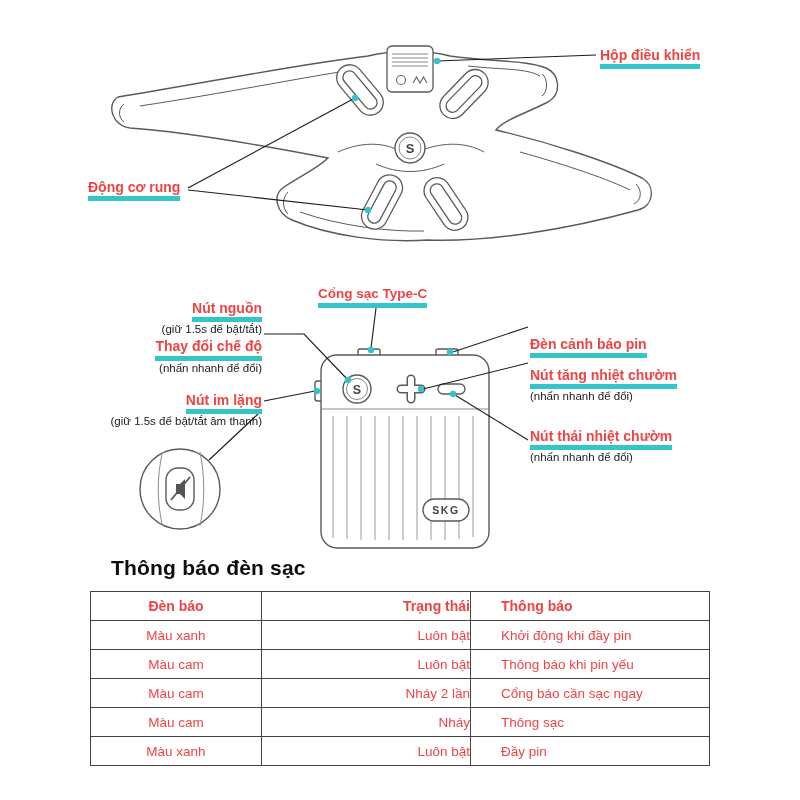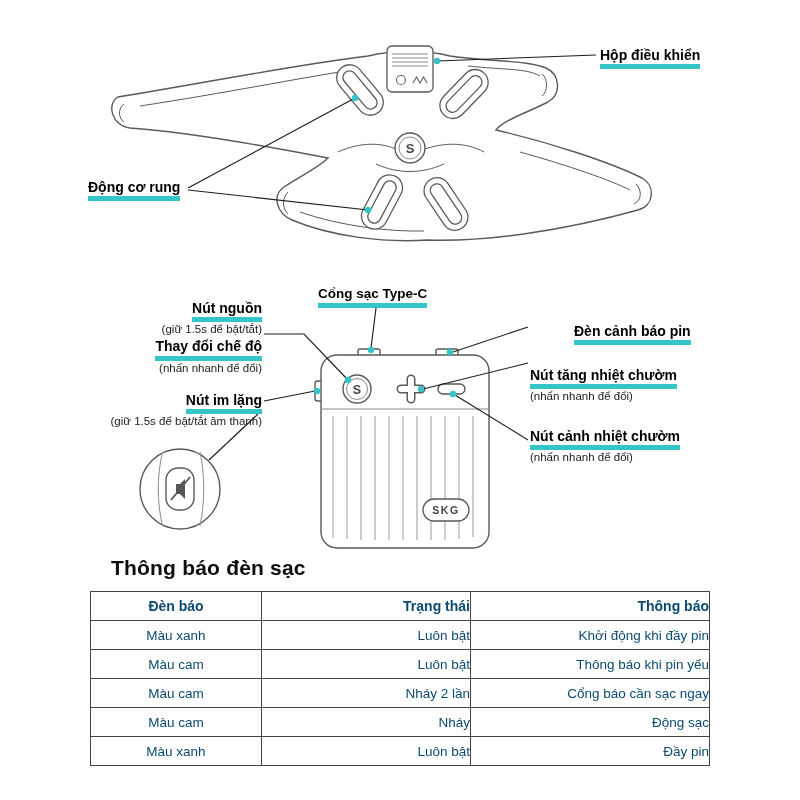--- a/index.html
+++ b/index.html
@@ -6,42 +6,42 @@
   #canvas {
     position: relative;
     width: 800px; height: 800px;
     background: #fff;
     font-family: "Liberation Sans", "DejaVu Sans", sans-serif;
     color: #1c1c1c;
     overflow: hidden;
   }
   #art { position:absolute; left:0; top:0; }
   .abs { position:absolute; }
-  .lbl { font-size:14px; font-weight:bold; color:#000000; line-height:18px; white-space:nowrap; }
+  .lbl { font-size:14px; font-weight:bold; color:#ef4444; line-height:18px; white-space:nowrap; }
   .sub { font-size:11.5px; color:#222; line-height:15px; white-space:nowrap; }
   .mark { border-bottom:5px solid var(--accent, #34c5c8); padding-bottom:1px; display:inline-block; line-height:1.1; }
   .tr { text-align:right; }
   .section-title { font-size:21px; font-weight:bold; color:#0d0d0d; letter-spacing:0.2px; }
   table.status {
     border-collapse:collapse;
     width:620px;
     table-layout:fixed;
   }
   table.status th, table.status td {
     border:1px solid #444;
     height:28px;
     padding:0;
     font-weight:normal;
     font-size:13.5px;
-    color:#0c4a6e;
+    color:#ef4444;
   }
   table.status th { font-weight:bold; font-size:14px; }
   .c1 { width:170px; text-align:center; }
   .c2 { width:180px; text-align:right; padding-left:28px !important; }
-  .c3 { text-align:right; padding-left:30px !important; }
+  .c3 { text-align:left; padding-left:30px !important; }
 </style>
 </head>
 <body>
 
 <div id="canvas">
 
   <svg id="art" width="800" height="800" viewBox="0 0 800 800">
 
     <g stroke="#5a5a5a" fill="#fff" stroke-width="1.4">
       <path d="M 118 97 C 210 82 300 64 368 56 C 392 50 428 50 450 56 C 492 62 526 60 546 68
@@ -197,31 +197,31 @@
     <div class="sub">(giữ 1.5s để bật/tắt)</div>
     <div class="lbl"><span class="mark">Thay đổi chế độ</span></div>
     <div class="sub">(nhấn nhanh để đổi)</div>
   </div>
 
   <div class="abs tr" style="left:87px; top:391px; width:175px;">
     <div class="lbl"><span class="mark">Nút im lặng</span></div>
     <div class="sub">(giữ 1.5s để bật/tắt âm thanh)</div>
   </div>
 
-  <div class="abs lbl" style="left:530px; top:322px;margin-left:44px;">
+  <div class="abs lbl" style="left:530px; top:335px;">
     <span class="mark">Đèn cảnh báo pin</span>
   </div>
 
   <div class="abs" style="left:530px; top:366px;">
     <div class="lbl"><span class="mark">Nút tăng nhiệt chườm</span></div>
     <div class="sub">(nhấn nhanh để đổi)</div>
   </div>
 
   <div class="abs" style="left:530px; top:427px;">
-    <div class="lbl"><span class="mark">Nút cảnh nhiệt chườm</span></div>
+    <div class="lbl"><span class="mark">Nút thái nhiệt chườm</span></div>
     <div class="sub">(nhấn nhanh để đổi)</div>
   </div>
 
   <div class="abs section-title" style="left:111px; top:556px;">Thông báo đèn sạc</div>
 
   <table class="status abs" style="left:90px; top:591px;">
     <thead>
       <tr>
         <th class="c1">Đèn báo</th>
         <th class="c2">Trạng thái</th>
@@ -240,21 +240,21 @@
         <td class="c3">Thông báo khi pin yếu</td>
       </tr>
       <tr>
         <td class="c1">Màu cam</td>
         <td class="c2">Nháy 2 lần</td>
         <td class="c3">Cổng báo cần sạc ngay</td>
       </tr>
       <tr>
         <td class="c1">Màu cam</td>
         <td class="c2">Nháy</td>
-        <td class="c3">Động sạc</td>
+        <td class="c3">Thông sạc</td>
       </tr>
       <tr>
         <td class="c1">Màu xanh</td>
         <td class="c2">Luôn bật</td>
         <td class="c3">Đầy pin</td>
       </tr>
     </tbody>
   </table>
 
 </div>

